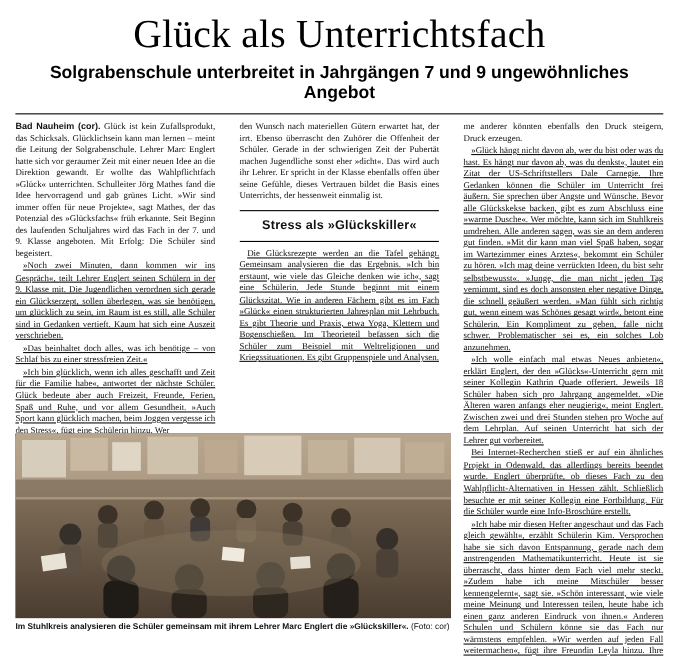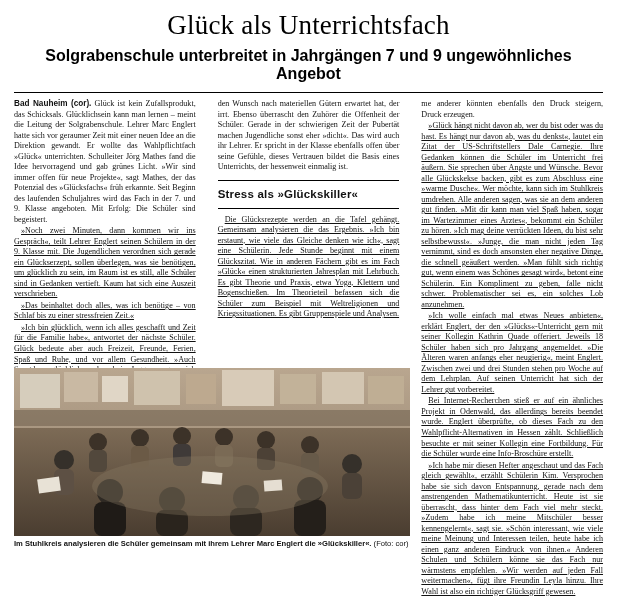--- a/index.html
+++ b/index.html
@@ -17,21 +17,21 @@
   .page {
     position: relative;
     width: 617px;
     height: 598px;
     box-sizing: border-box;
     padding: 6px 14px 4px 14px;
   }
   .headline {
     text-align: center;
     font-family: "Liberation Serif", serif;
-    font-size: 27px;
+    font-size: 36px;
     font-weight: normal;
     letter-spacing: 0.2px;
     margin: 4px 0 6px 0;
     color: #000;
   }
   .subhead {
     text-align: center;
     font-family: "Liberation Sans", sans-serif;
     font-size: 16px;
     font-weight: bold;
@@ -64,30 +64,31 @@
     text-decoration: underline;
   }
   .col p b {
     font-family: "Liberation Sans", sans-serif;
     font-size: 8.2px;
   }
   .boxhead {
     font-family: "Liberation Sans", sans-serif;
     font-weight: bold;
     font-size: 11.5px;
+    text-align: center;
     border-top: 1px solid #000;
     border-bottom: 1px solid #000;
     padding: 6px 0 6px 0;
     margin: 7px 0 6px 0;
     letter-spacing: 0.2px;
   }
   .photo-wrap {
     position: absolute;
     left: 14px;
-    top: 368px;
+    top: 394px;
     width: 396px;
   }
   .photo {
     position: relative;
     width: 396px;
     height: 168px;
     overflow: hidden;
     background: #6d6154;
   }
   .photo svg {

